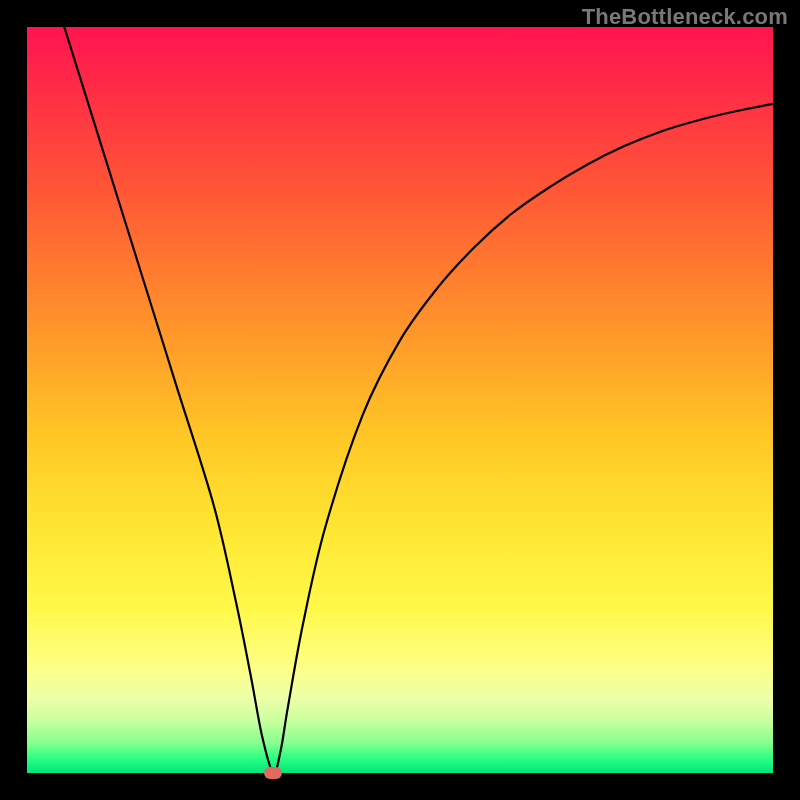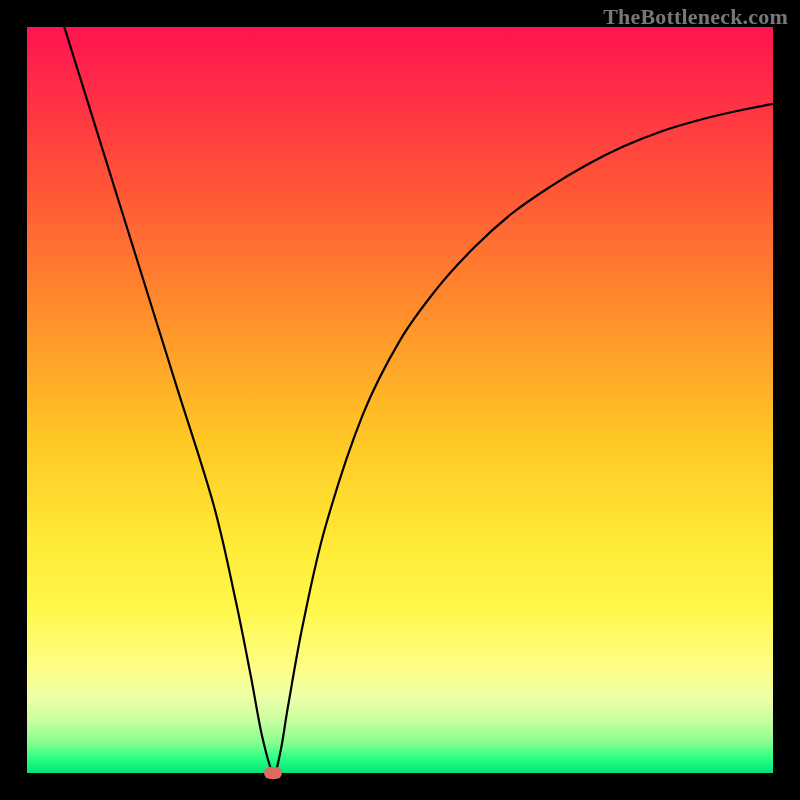--- a/index.html
+++ b/index.html
@@ -45,21 +45,21 @@
     width: 18px;
     height: 12px;
     border-radius: 6px;
     background: #e06a5e;
     transform: translate(-50%, -50%);
   }
   .watermark {
     position: absolute;
     top: 4px;
     right: 12px;
-    font-family: Liberation Serif, serif;
+    font-family: Liberation Sans, sans-serif;
     font-size: 22px;
     font-weight: 600;
     color: #7b7677;
     letter-spacing: 0.2px;
   }
 </style>
 </head>
 <body>
 
 <div class="frame">

